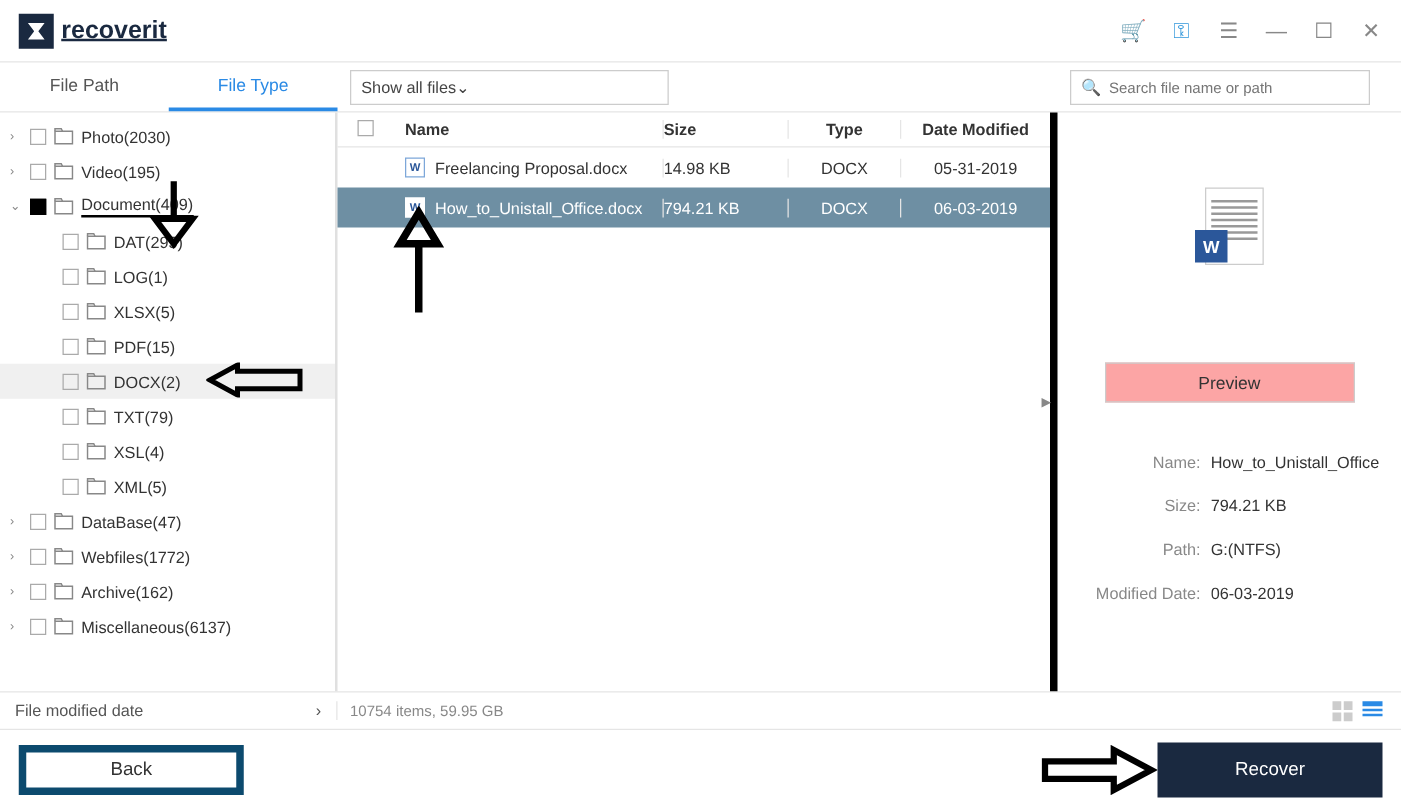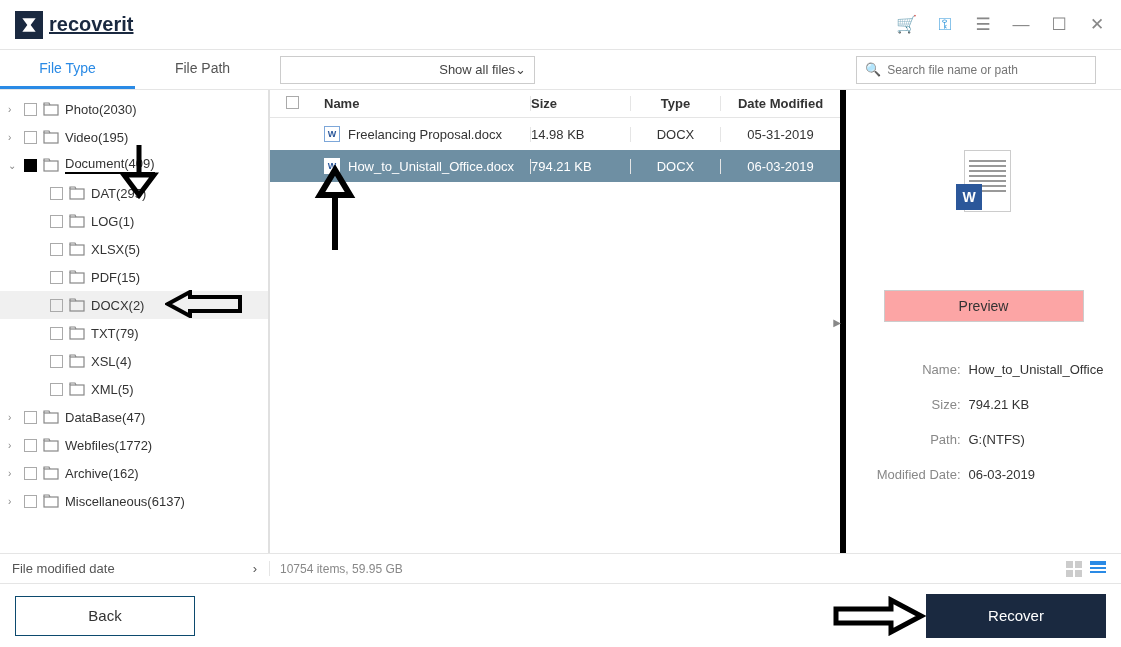--- a/index.html
+++ b/index.html
@@ -12,21 +12,21 @@
 .logo-text { font-size: 20px; font-weight: 700; color: #1a2940; text-decoration: underline; }
 .titlebar-right { margin-left: auto; display: flex; align-items: center; gap: 20px; }
 .title-icon { width: 18px; height: 18px; display: flex; align-items: center; justify-content: center; cursor: pointer; font-size: 17px; color: #888; }
 .cart-icon { color: #e74c3c; font-weight: bold; }
 .key-icon { color: #3498db; }
 
 .topbar { height: 40px; display: flex; align-items: center; padding: 0; border-bottom: 1px solid #e5e5e5; }
 .tabs { display: flex; width: 270px; }
 .tab { flex: 1; text-align: center; padding: 10px 0; cursor: pointer; color: #555; font-size: 14px; }
 .tab.active { color: #2a8ae5; border-bottom: 3px solid #2a8ae5; font-weight: 500; }
-.filter-select { margin-left: 10px; width: 255px; height: 28px; border: 1px solid #ccc; padding: 0 8px; background: #fff; font-size: 13px; color: #444; cursor: pointer; display: flex; align-items: center; justify-content: flex-end; }
+.filter-select { margin-left: 10px; width: 255px; height: 28px; border: 1px solid #ccc; padding: 0 8px; background: #fff; font-size: 13px; color: #444; cursor: pointer; display: flex; align-items: center; justify-content: flex-start; }
 .search-box { margin-left: auto; margin-right: 25px; width: 240px; height: 28px; border: 1px solid #ccc; display: flex; align-items: center; padding: 0 8px; gap: 6px; }
 .search-box input { border: none; outline: none; flex: 1; font-size: 12px; }
 
 .main { display: flex; height: 463px; }
 
 .sidebar { width: 270px; border-right: 2px solid #e0e0e0; overflow-y: auto; padding-top: 5px; }
 .tree-item { display: flex; align-items: center; height: 28px; padding-left: 8px; gap: 6px; cursor: pointer; }
 .tree-item.child { padding-left: 50px; }
 .tree-item.selected { background: #f0f0f0; }
 .tree-item.underlined .tree-label { border-bottom: 2px solid #000; padding-bottom: 1px; }
@@ -65,21 +65,21 @@
 .filterbar-left { width: 270px; padding: 0 12px; display: flex; justify-content: space-between; align-items: center; font-size: 13px; color: #555; border-right: 1px solid #e5e5e5; }
 .statusbar { flex: 1; padding-left: 10px; font-size: 12px; color: #888; display: flex; align-items: center; }
 .view-icons { margin-left: auto; margin-right: 15px; display: flex; gap: 8px; }
 .view-icon { width: 16px; height: 16px; display: grid; grid-template-columns: 1fr 1fr; grid-template-rows: 1fr 1fr; gap: 2px; }
 .view-icon span { background: #ccc; }
 .view-icon.list { display: flex; flex-direction: column; gap: 2px; }
 .view-icon.list span { height: 2px; background: #2a8ae5; }
 .view-icon.list span:first-child { background: #2a8ae5; height: 4px; }
 
 .bottombar { height: 64px; display: flex; align-items: center; padding: 0 15px; border-top: 1px solid #e5e5e5; }
-.back-btn { width: 180px; height: 40px; border: 1px solid #0c4a6e; background: #fff; font-size: 15px; color: #333; cursor: pointer; }
+.back-btn { width: 180px; height: 40px; border: 6px solid #0c4a6e; background: #fff; font-size: 15px; color: #333; cursor: pointer; }
 .recover-btn { margin-left: auto; width: 180px; height: 44px; background: #1a2940; color: #fff; border: none; font-size: 15px; cursor: pointer; }
 
 .arrow-annot { position: absolute; pointer-events: none; }
 </style>
 </head>
 <body>
 
 <div class="titlebar">
   <div class="logo">
     <div class="logo-icon">
@@ -94,22 +94,22 @@
     <span class="title-icon key-icon">⚿</span>
     <span class="title-icon">☰</span>
     <span class="title-icon">—</span>
     <span class="title-icon">☐</span>
     <span class="title-icon">✕</span>
   </div>
 </div>
 
 <div class="topbar">
   <div class="tabs">
+    <div class="tab">File Path</div>
     <div class="tab active">File Type</div>
-    <div class="tab">File Path</div>
   </div>
   <div class="filter-select">
     <span>Show all files</span>
     <span>⌄</span>
   </div>
   <div class="search-box">
     <span style="color:#aaa">🔍</span>
     <input type="text" placeholder="Search file name or path" style="">
   </div>
 </div>

